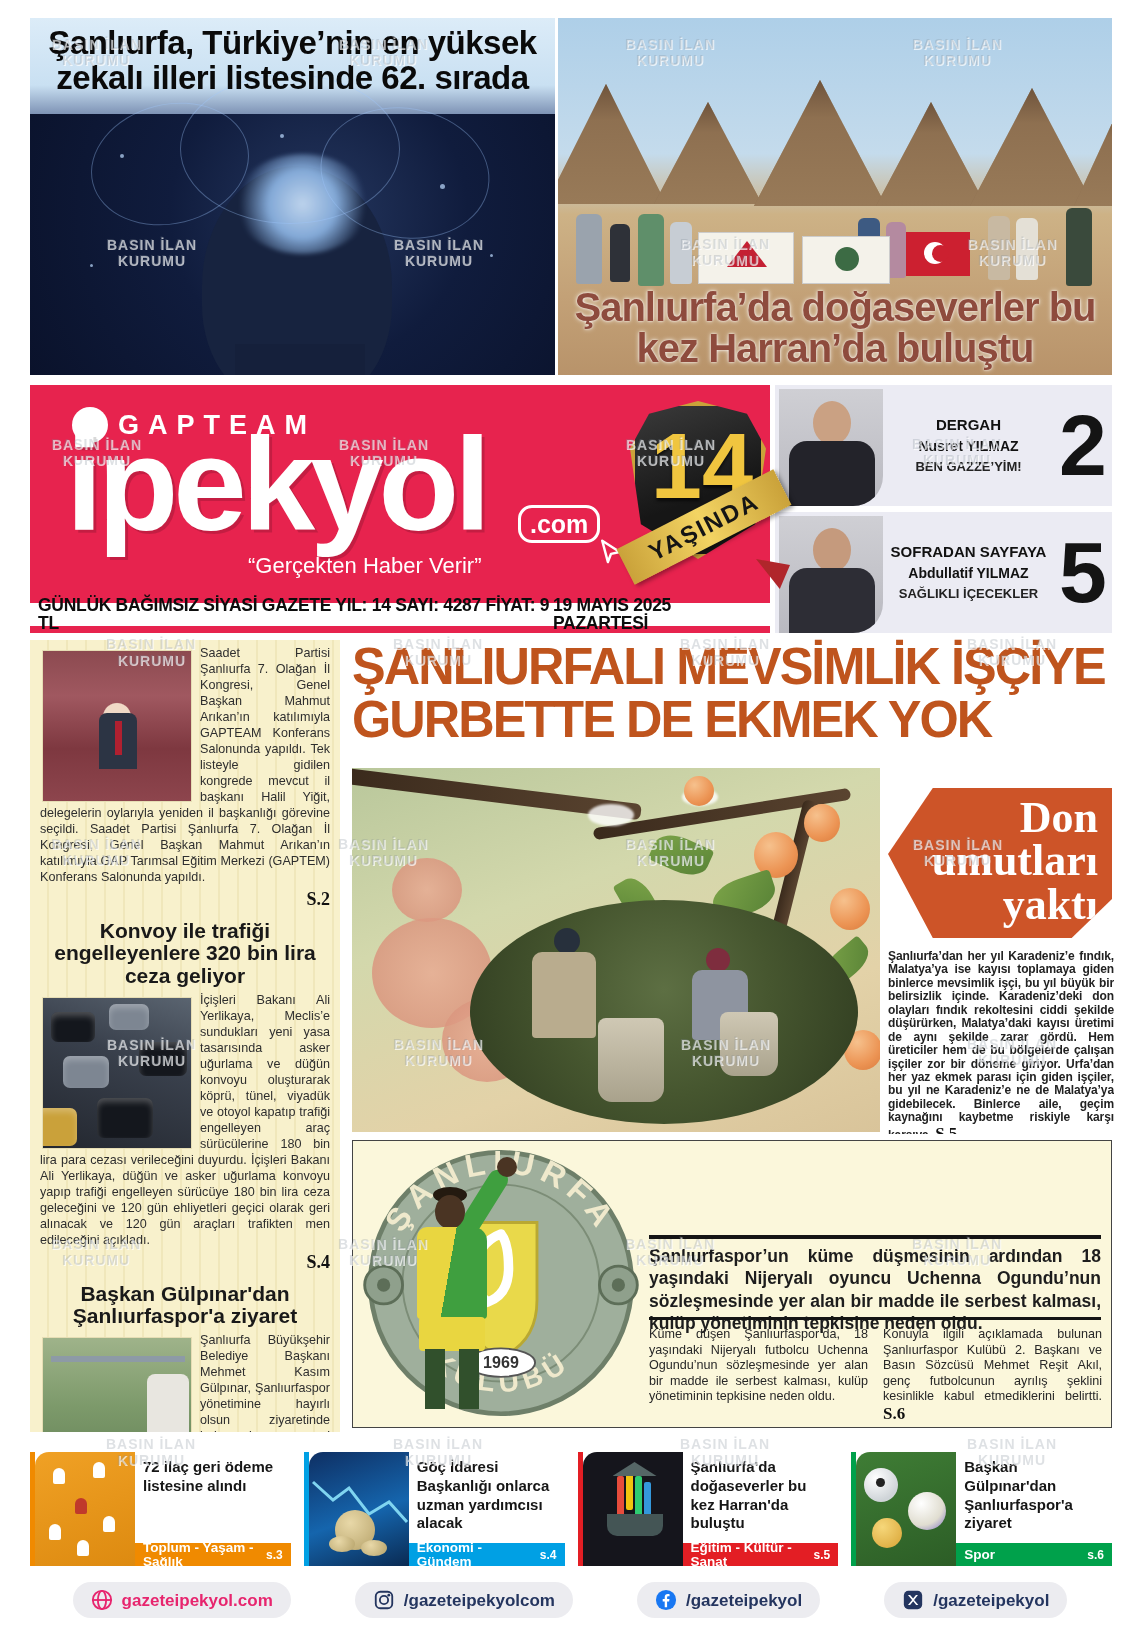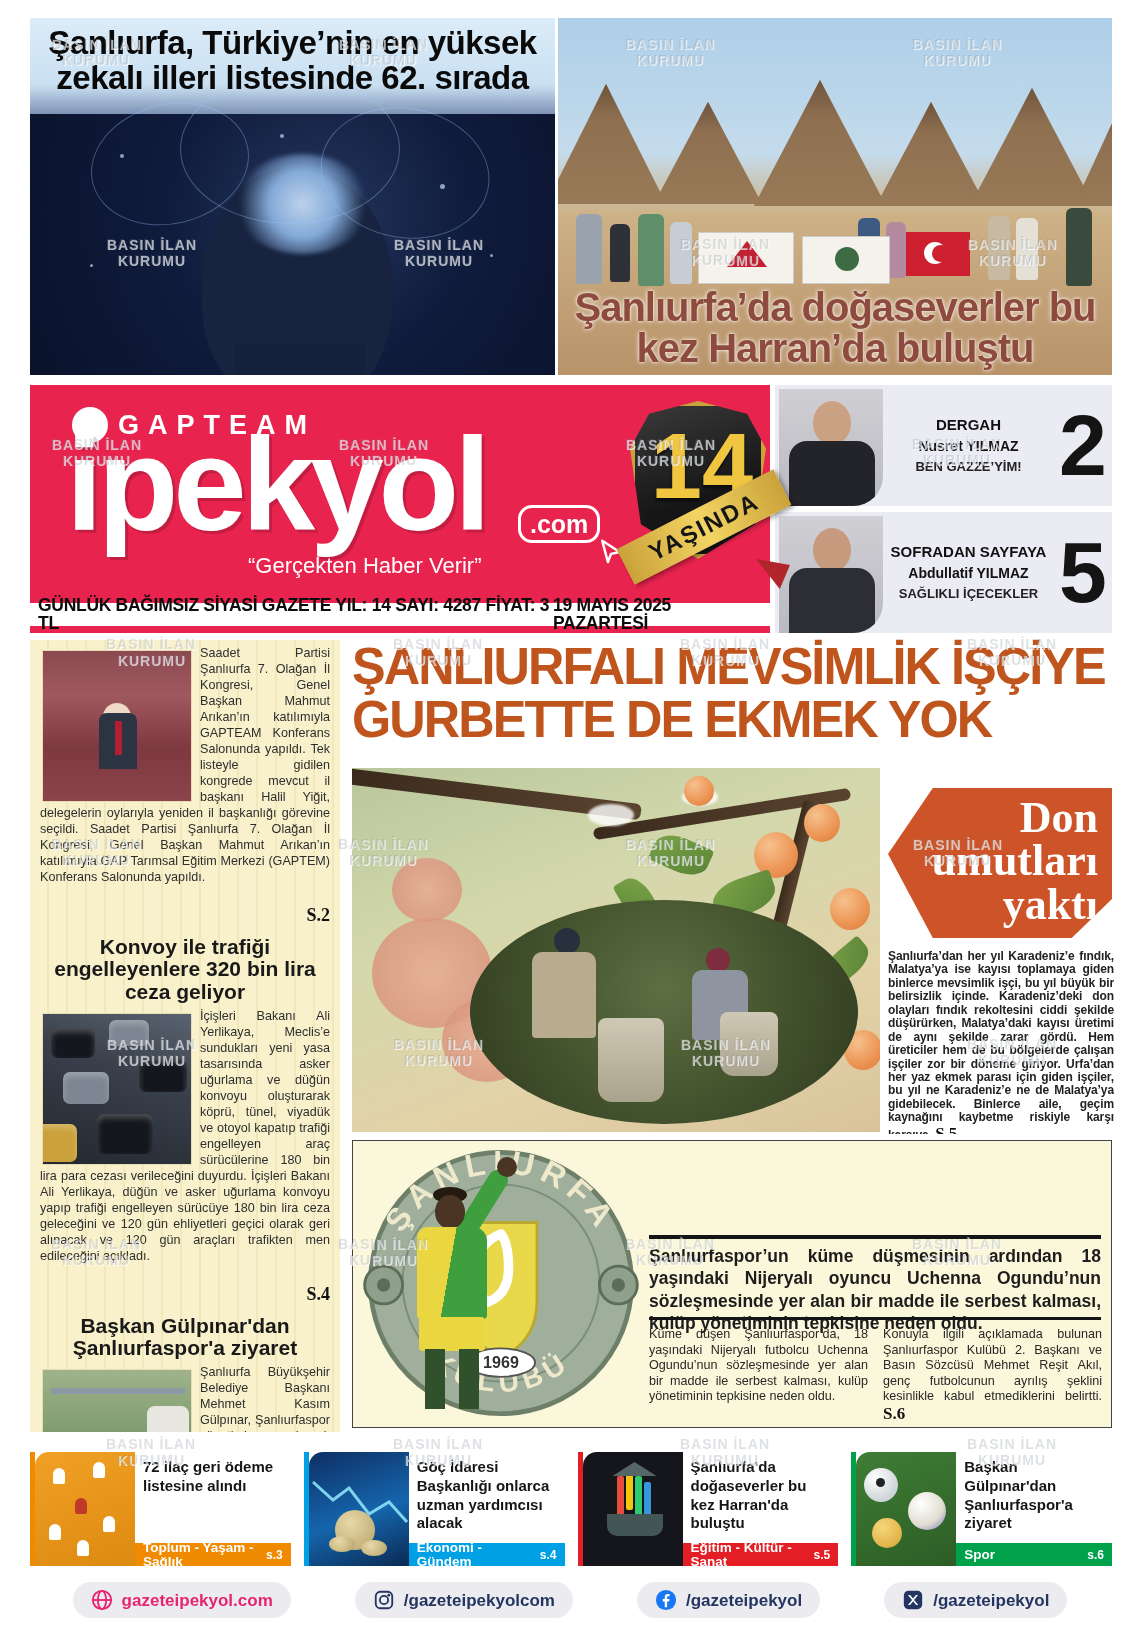--- a/index.html
+++ b/index.html
@@ -83,21 +83,21 @@
   .colnum{width:58px;display:flex;align-items:center;justify-content:center;
         font:800 86px/0.9 "Liberation Sans",sans-serif;color:#141414;}
 
   
   .leftcol{left:30px;top:640px;width:310px;height:792px;padding:6px 10px;overflow:hidden;
         background:repeating-linear-gradient(90deg,#F8F1CC 0 17px,#F0E7BB 17px 19px);}
   .art{margin-bottom:12px;}
   .art-title{font:800 21px/1.08 "Liberation Sans",sans-serif;color:#191919;text-align:center;margin:8px 0 5px;}
   .art-body{font:400 12.6px/1.27 "Liberation Sans",sans-serif;color:#2e2e2e;text-align:justify;}
   .art-photo{float:left;width:150px;height:152px;margin:4px 8px 3px 2px;border:1px solid #e6ddb4;}
-  .art-page{text-align:right;font:700 18px/1 "Liberation Serif",serif;color:#111;margin-top:20px;}
+  .art-page{text-align:right;font:700 18px/1 "Liberation Serif",serif;color:#111;margin-top:4px;}
   .ph-conf{background:
         radial-gradient(circle at 50% 44%,#f0d9c6 0 12%,rgba(0,0,0,0) 13%),
         linear-gradient(180deg,#8c4a50 0%,#a05860 30%,#7e3840 65%,#8d454d 100%);position:relative;overflow:hidden;}
   .ph-conf:before{content:"";position:absolute;left:56px;top:62px;width:38px;height:56px;border-radius:8px 8px 0 0;background:#2c3444;}
   .ph-conf:after{content:"";position:absolute;left:72px;top:70px;width:7px;height:34px;background:#b02030;}
   .ph-traffic{background:linear-gradient(200deg,#5a6470 0%,#39404c 40%,#23272f 100%);position:relative;overflow:hidden;}
   .car{position:absolute;border-radius:7px;background:#14171d;box-shadow:inset 0 4px 6px rgba(255,255,255,.25);}
   .car.grey{background:#7d8692;}
   .car.taxi{background:#caa13a;}
   .ph-visit{background:linear-gradient(180deg,#9fb38a 0%,#7d9a6b 45%,#5f7d52 100%);position:relative;overflow:hidden;}
@@ -246,21 +246,21 @@
     <div class="slogan">“Gerçekten Haber Verir”</div>
     <div class="badge">
       <div class="shield"></div>
       <div class="badge-num">14</div>
       <div class="rib-tail"></div>
       <div class="ribbon">YAŞINDA</div>
     </div>
   </div>
 
   <div class="abs info">
-    <span>GÜNLÜK BAĞIMSIZ SİYASİ GAZETE  YIL: 14  SAYI: 4287  FİYAT: 3 TL</span>
+    <span>GÜNLÜK BAĞIMSIZ SİYASİ GAZETE  YIL: 14  SAYI: 4287  FİYAT: 9 TL</span>
     <span>19 MAYIS 2025 PAZARTESİ</span>
   </div>
 
   <div class="abs cols">
     <div class="colcard">
       <div class="colphoto">
         <div class="av-head"></div>
           <div class="av-body"></div>
       </div>
       <div class="colmid">

